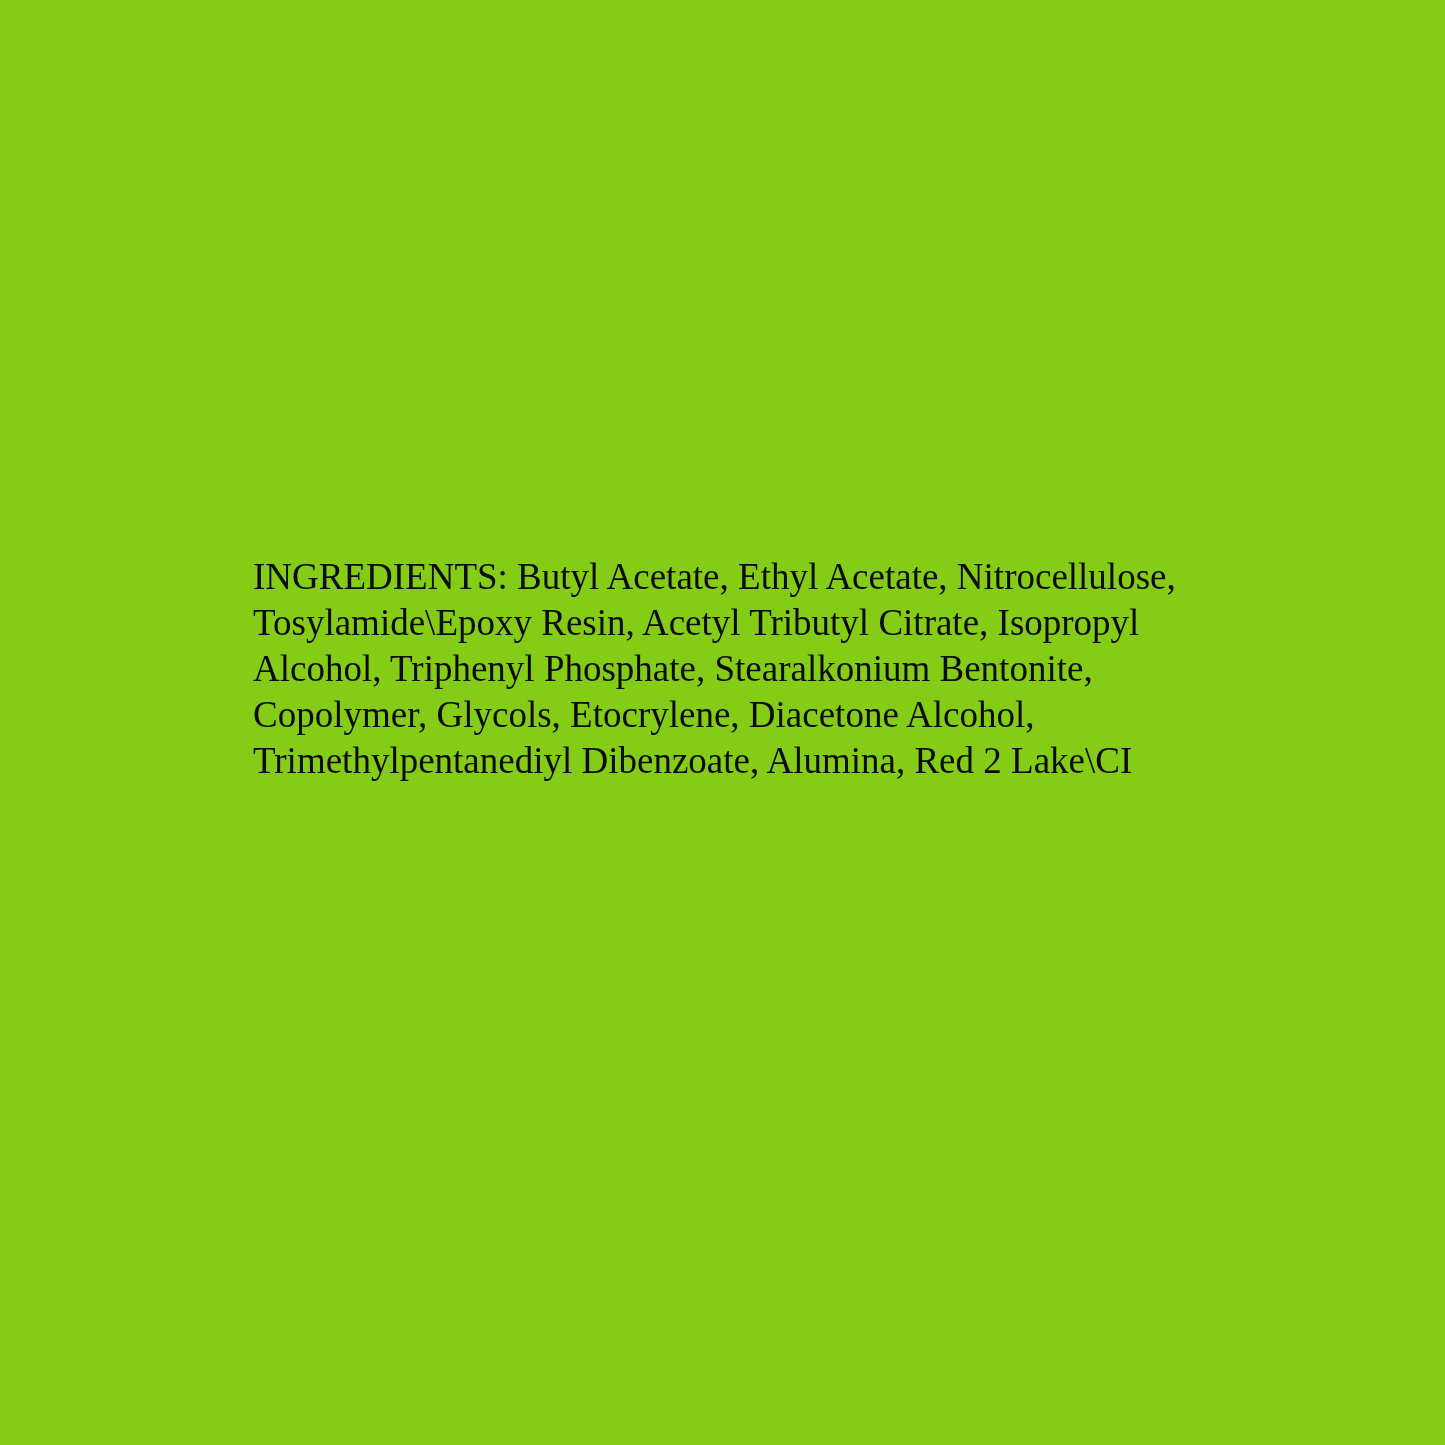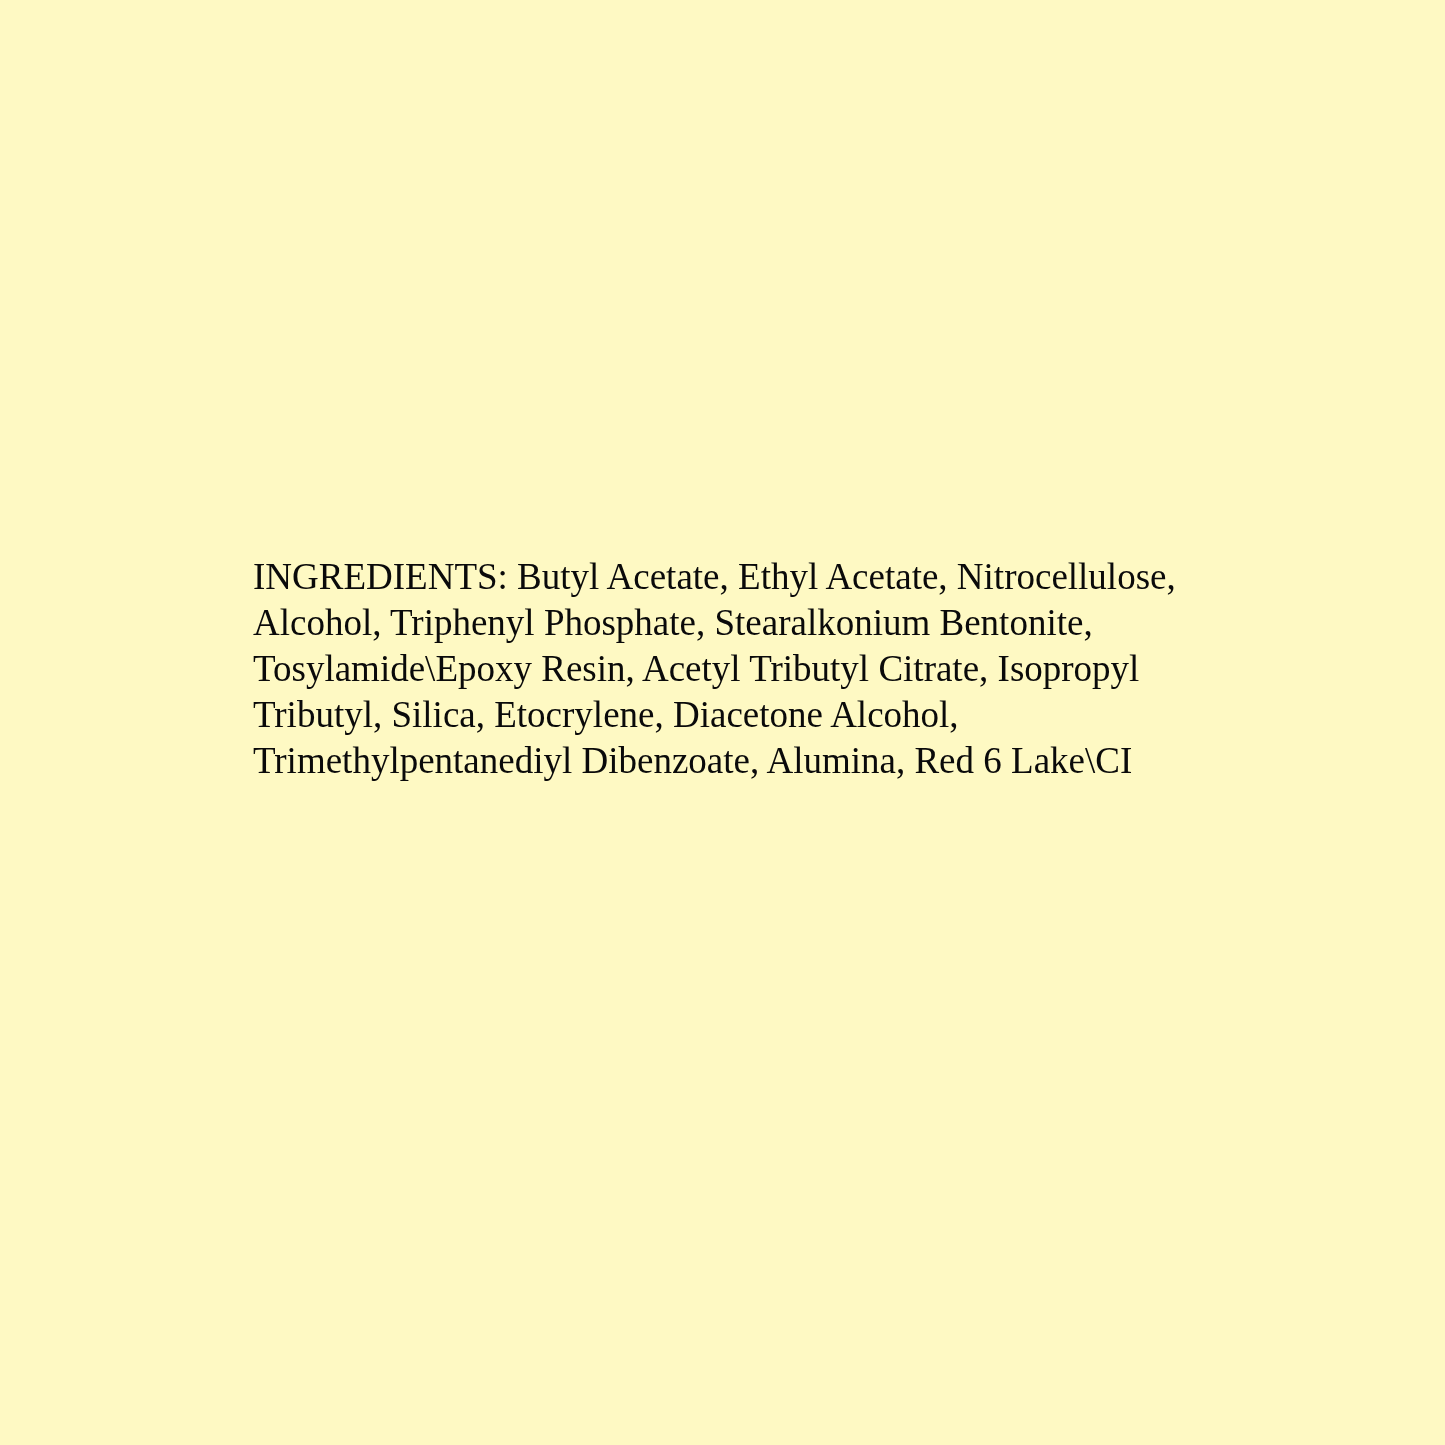--- a/index.html
+++ b/index.html
@@ -10,21 +10,21 @@
     width: 1445px;
     height: 1445px;
     background: #ffffff;
     font-family: "Liberation Serif", "DejaVu Serif", serif;
     overflow: hidden;
   }
   .page {
     position: relative;
     width: 1445px;
     height: 1445px;
-    background: #fef9c3;
+    background: #84cc16;
   }
   .ingredients-block {
     position: absolute;
     left: 253px;
     top: 554px;
     width: 1000px;
     color: #0a0a0a;
     font-size: 37px;
     line-height: 46px;
     letter-spacing: 0px;
@@ -33,18 +33,18 @@
   .ingredients-line {
     white-space: pre;
   }
 </style>
 </head>
 <body>
 
 <div class="page">
   <div class="ingredients-block">
     <div class="ingredients-line">INGREDIENTS: Butyl Acetate, Ethyl Acetate, Nitrocellulose,</div>
+    <div class="ingredients-line">Tosylamide\Epoxy Resin, Acetyl Tributyl Citrate, Isopropyl</div>
     <div class="ingredients-line">Alcohol, Triphenyl Phosphate, Stearalkonium Bentonite,</div>
-    <div class="ingredients-line">Tosylamide\Epoxy Resin, Acetyl Tributyl Citrate, Isopropyl</div>
-    <div class="ingredients-line">Tributyl, Silica, Etocrylene, Diacetone Alcohol,</div>
-    <div class="ingredients-line">Trimethylpentanediyl Dibenzoate, Alumina, Red 6 Lake\CI</div>
+    <div class="ingredients-line">Copolymer, Glycols, Etocrylene, Diacetone Alcohol,</div>
+    <div class="ingredients-line">Trimethylpentanediyl Dibenzoate, Alumina, Red 2 Lake\CI</div>
   </div>
 </div>
 
 </body></html>

